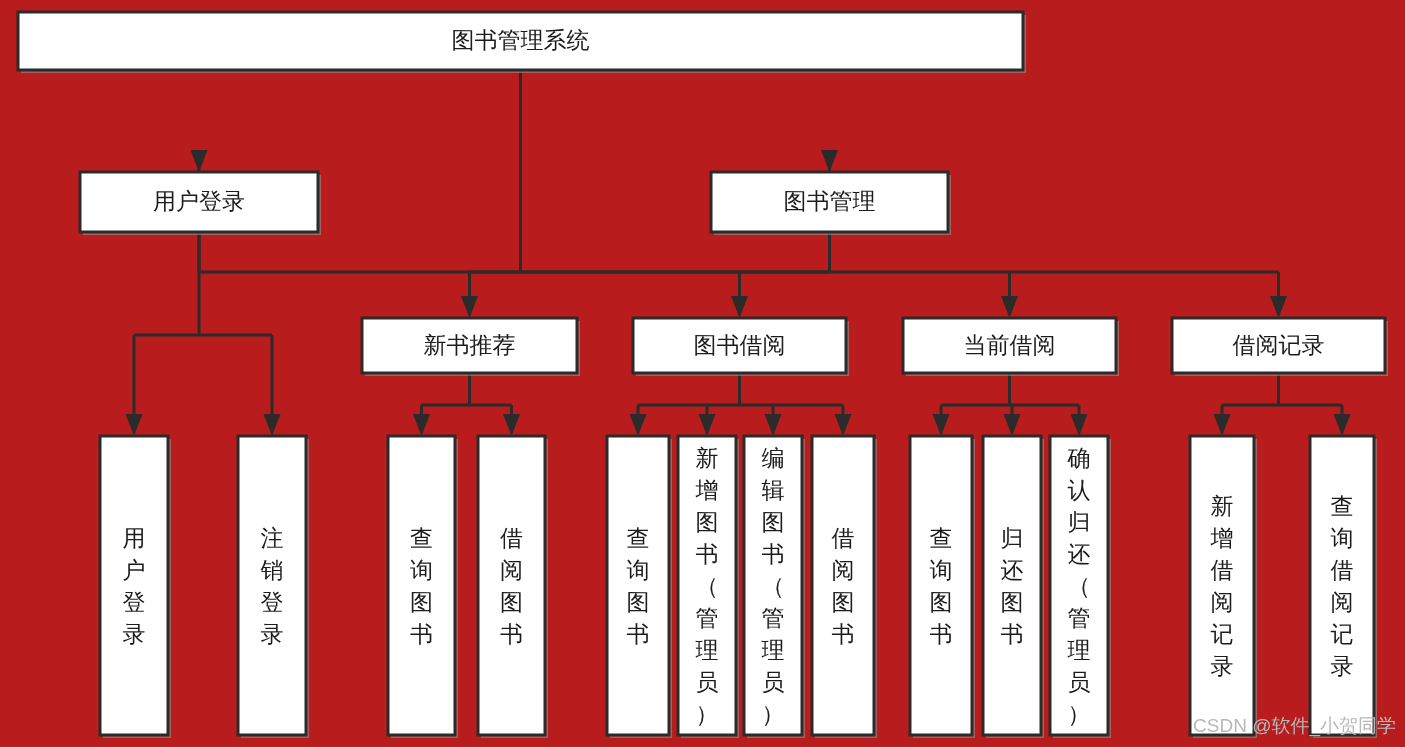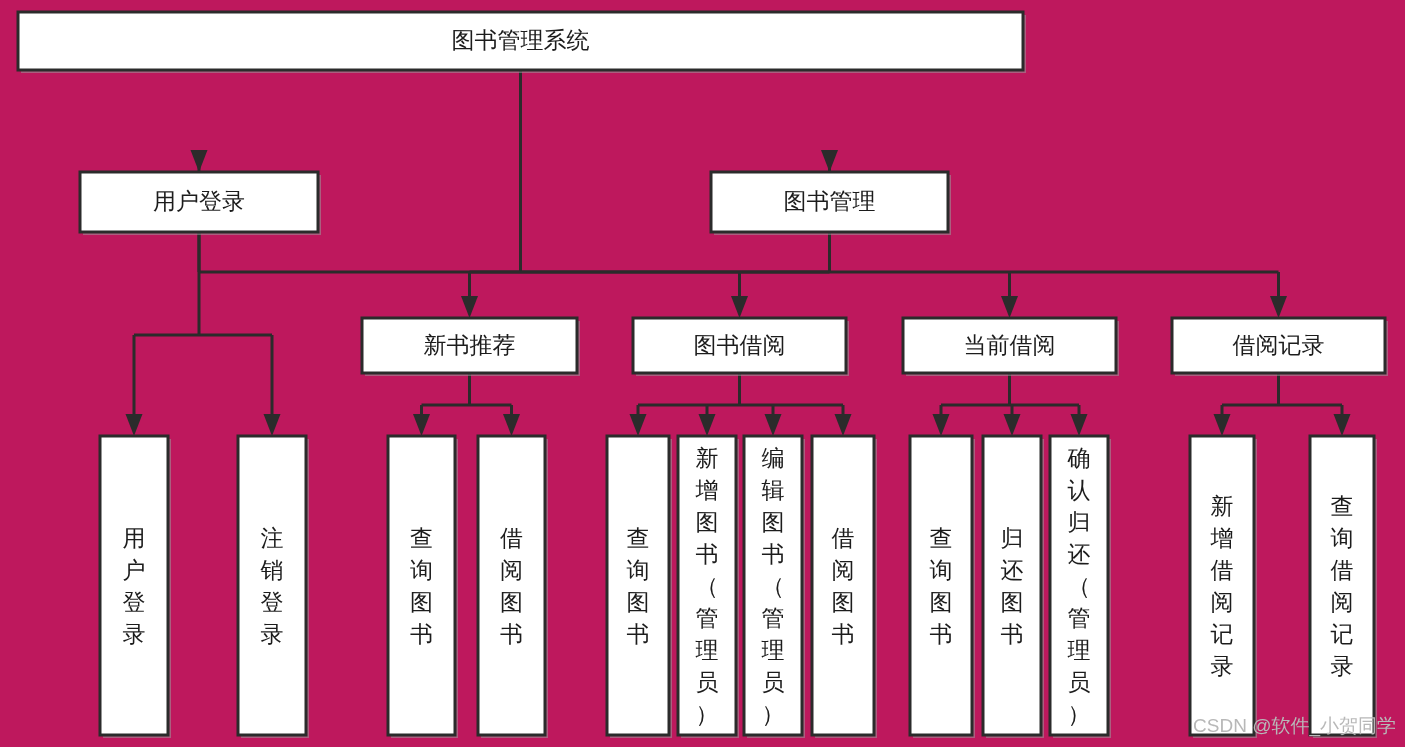--- a/index.html
+++ b/index.html
@@ -8,21 +8,21 @@
     padding: 0;
     background: #ffffff;
   }
   body {
     font-family: "Liberation Sans", "DejaVu Sans", sans-serif;
   }
   #diagram-root {
     position: relative;
     width: 1405px;
     height: 747px;
-    background: #be185d;
+    background: #b91c1c;
     overflow: hidden;
   }
   svg.diagram-canvas {
     position: absolute;
     left: 0;
     top: 0;
     width: 1405px;
     height: 747px;
     display: block;
   }

